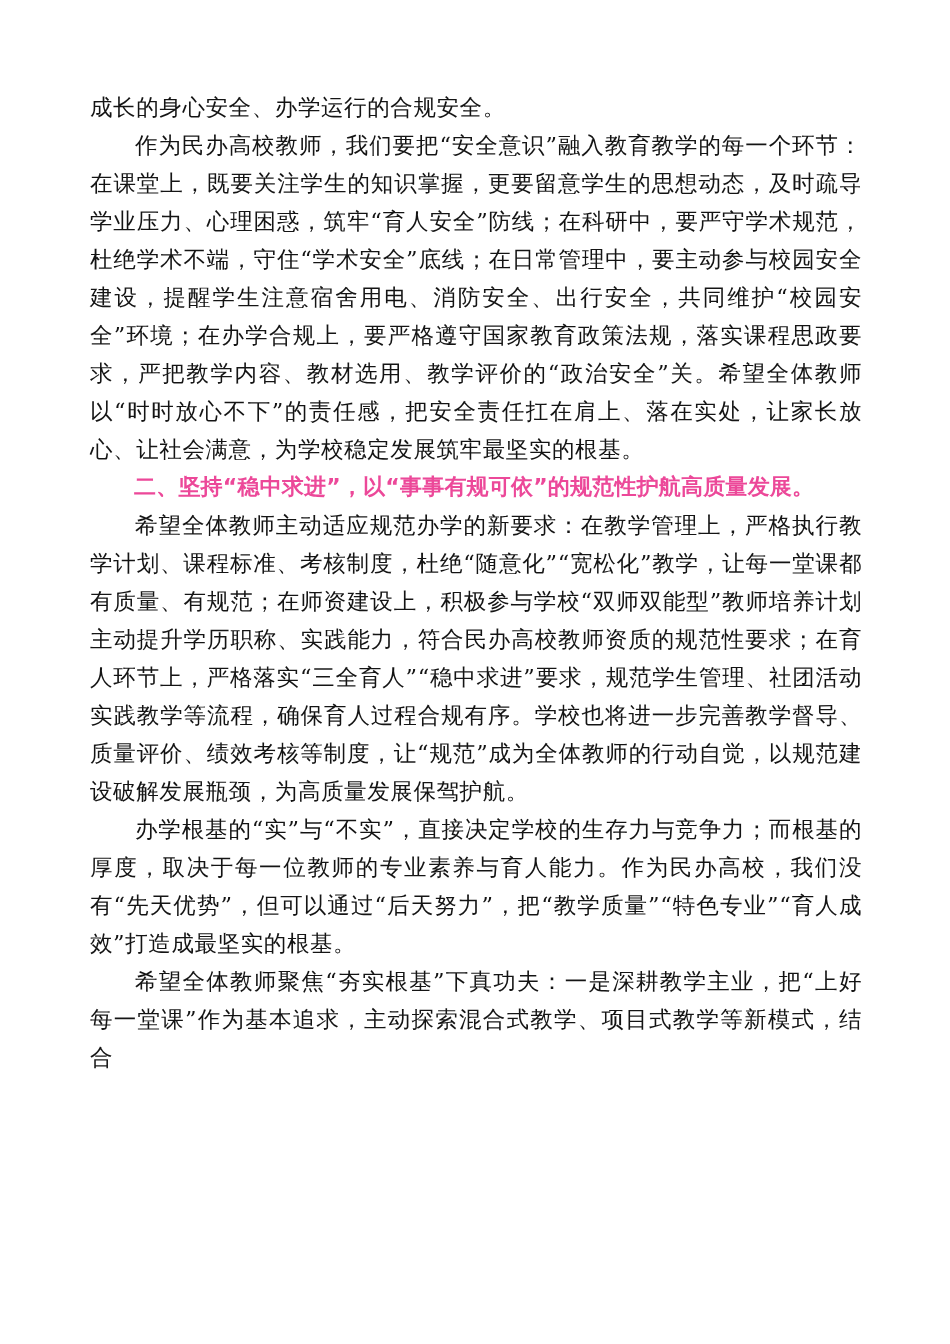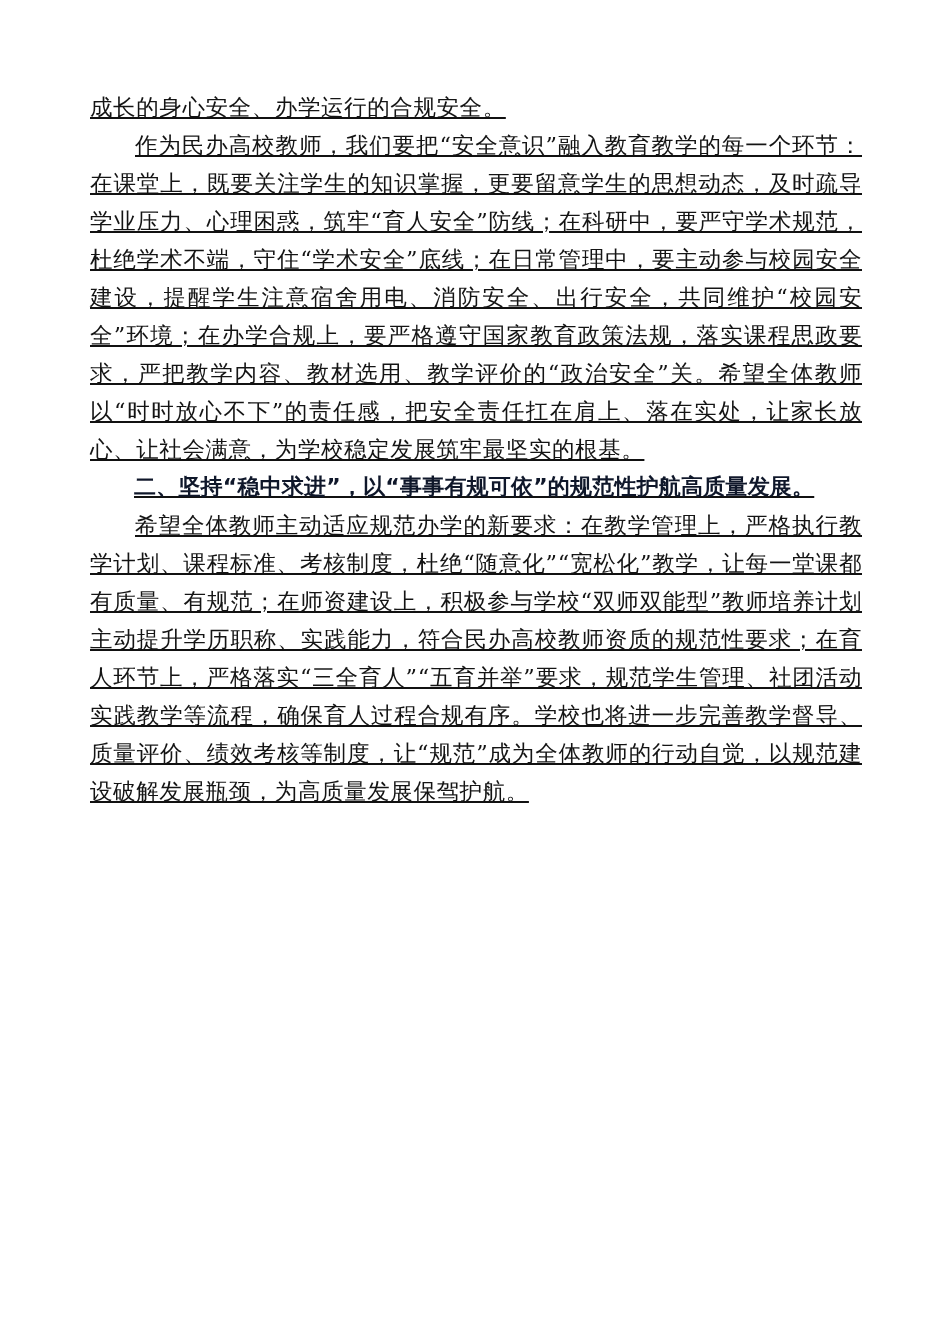--- a/index.html
+++ b/index.html
@@ -18,21 +18,20 @@
   .page {
     position: relative;
     width: 950px;
     height: 1344px;
     background: #ffffff;
     box-sizing: border-box;
     padding: 88px 88px 0 90px;
   }
   .doc-body {
     width: 772px;
-    text-decoration: underline;
   }
   
   .para {
     font-family: "DejaVu Serif", "Liberation Serif", serif;
     font-size: 22.5px;
     line-height: 38px;
     letter-spacing: 0.6px;
     text-align: justify;
     text-justify: inter-character;
     text-indent: 2em;
@@ -47,35 +46,37 @@
   .heading {
     font-family: "DejaVu Sans", "Liberation Sans", sans-serif;
     font-size: 22px;
     line-height: 38px;
     letter-spacing: 0.2px;
     font-weight: 700;
     text-align: justify;
     text-justify: inter-character;
     text-indent: 2em;
     margin: 0;
-    color: #0f172a;
+    color: #ec4899;
   }
 </style>
 </head>
 <body>
 
 <div class="page">
   <div class="doc-body">
 
     <p class="para cont">成长的身心安全、办学运行的合规安全。</p>
 
     <p class="para">作为民办高校教师，我们要把“安全意识”融入教育教学的每一个环节：在课堂上，既要关注学生的知识掌握，更要留意学生的思想动态，及时疏导学业压力、心理困惑，筑牢“育人安全”防线；在科研中，要严守学术规范，杜绝学术不端，守住“学术安全”底线；在日常管理中，要主动参与校园安全建设，提醒学生注意宿舍用电、消防安全、出行安全，共同维护“校园安全”环境；在办学合规上，要严格遵守国家教育政策法规，落实课程思政要求，严把教学内容、教材选用、教学评价的“政治安全”关。希望全体教师以“时时放心不下”的责任感，把安全责任扛在肩上、落在实处，让家长放心、让社会满意，为学校稳定发展筑牢最坚实的根基。</p>
 
     <p class="heading">二、坚持“稳中求进”，以“事事有规可依”的规范性护航高质量发展。</p>
 
 
-    <p class="para">希望全体教师主动适应规范办学的新要求：在教学管理上，严格执行教学计划、课程标准、考核制度，杜绝“随意化”“宽松化”教学，让每一堂课都有质量、有规范；在师资建设上，积极参与学校“双师双能型”教师培养计划主动提升学历职称、实践能力，符合民办高校教师资质的规范性要求；在育人环节上，严格落实“三全育人”“五育并举”要求，规范学生管理、社团活动实践教学等流程，确保育人过程合规有序。学校也将进一步完善教学督导、质量评价、绩效考核等制度，让“规范”成为全体教师的行动自觉，以规范建设破解发展瓶颈，为高质量发展保驾护航。</p>
+    <p class="para">希望全体教师主动适应规范办学的新要求：在教学管理上，严格执行教学计划、课程标准、考核制度，杜绝“随意化”“宽松化”教学，让每一堂课都有质量、有规范；在师资建设上，积极参与学校“双师双能型”教师培养计划主动提升学历职称、实践能力，符合民办高校教师资质的规范性要求；在育人环节上，严格落实“三全育人”“稳中求进”要求，规范学生管理、社团活动实践教学等流程，确保育人过程合规有序。学校也将进一步完善教学督导、质量评价、绩效考核等制度，让“规范”成为全体教师的行动自觉，以规范建设破解发展瓶颈，为高质量发展保驾护航。</p>
 
 
+    <p class="para">办学根基的“实”与“不实”，直接决定学校的生存力与竞争力；而根基的厚度，取决于每一位教师的专业素养与育人能力。作为民办高校，我们没有“先天优势”，但可以通过“后天努力”，把“教学质量”“特色专业”“育人成效”打造成最坚实的根基。</p>
 
+    <p class="para">希望全体教师聚焦“夯实根基”下真功夫：一是深耕教学主业，把“上好每一堂课”作为基本追求，主动探索混合式教学、项目式教学等新模式，结合</p>
 
   </div>
 </div>
 
 </body></html>

